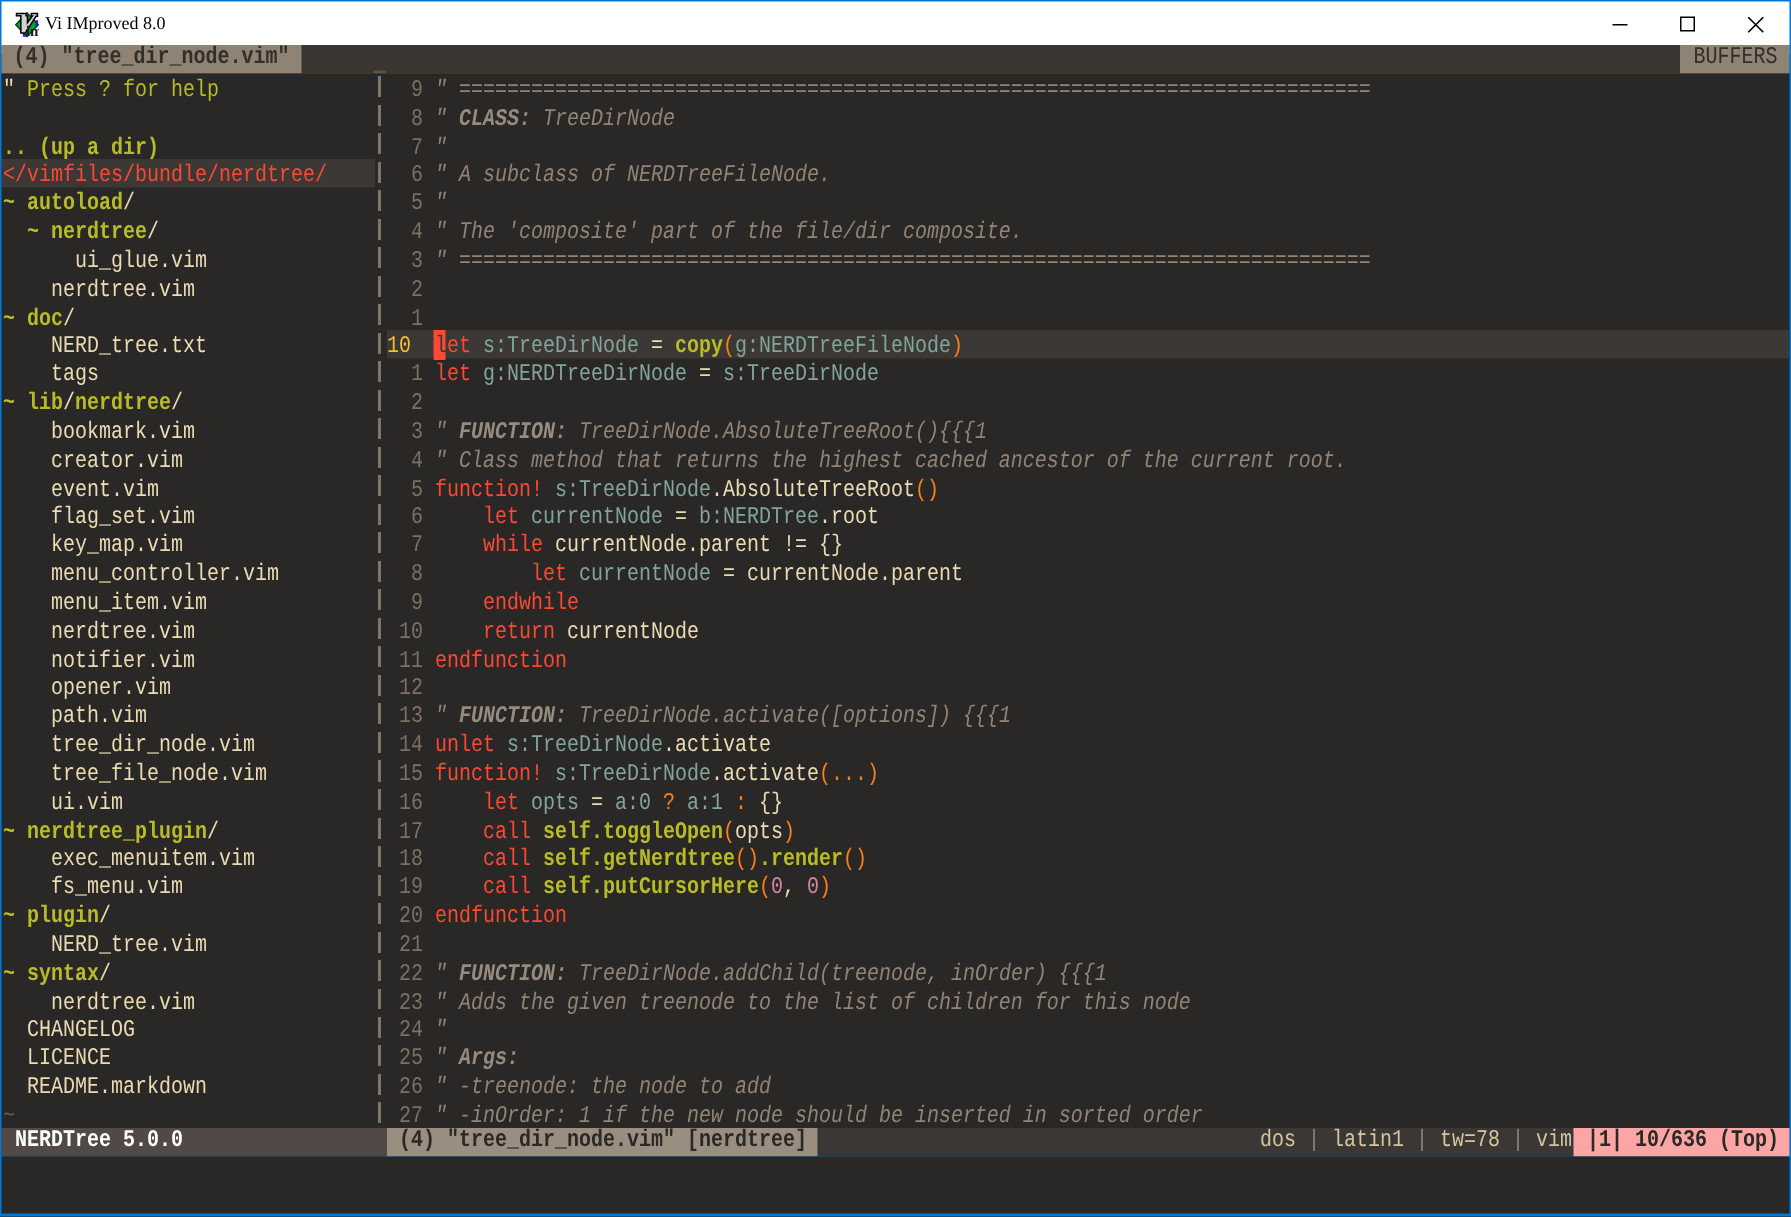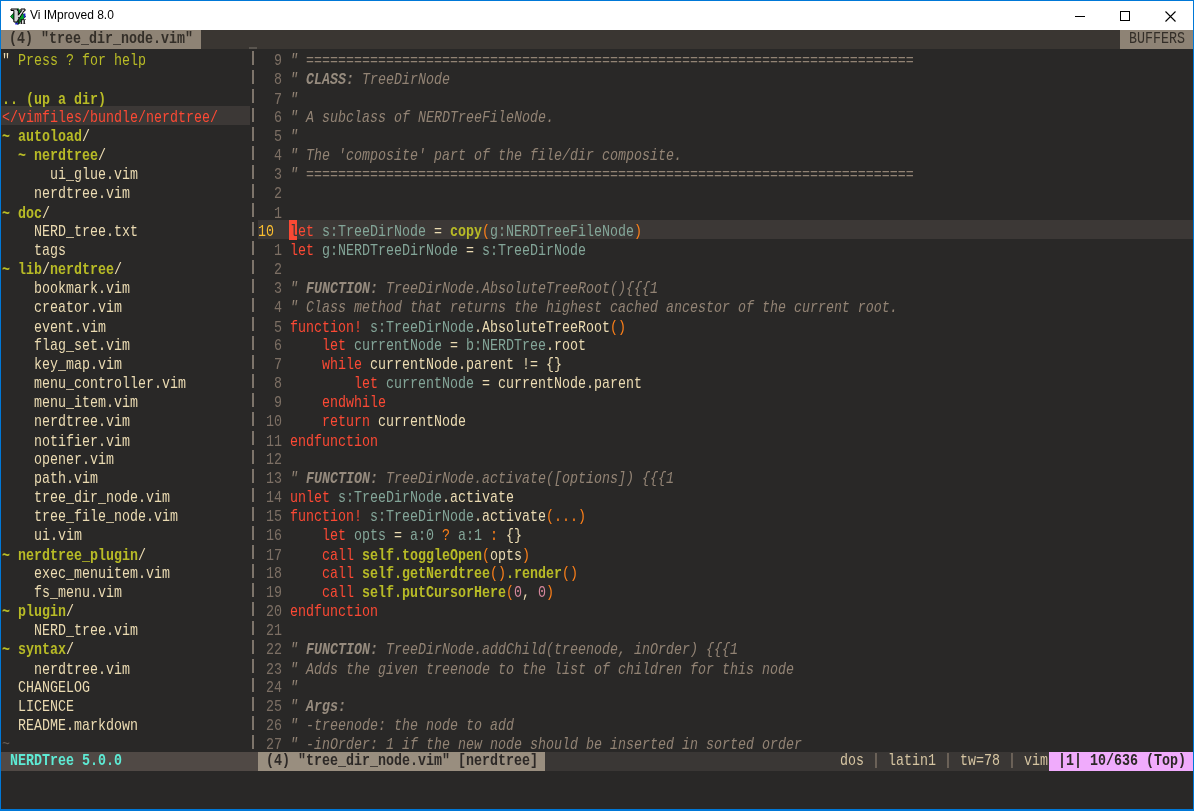--- a/index.html
+++ b/index.html
@@ -1,18 +1,18 @@
 <!DOCTYPE html>
 <html><head><meta charset="utf-8"><title>Vi IMproved 8.0</title><style>
 *{margin:0;padding:0;box-sizing:border-box}
 html,body{width:1194px;height:811px;overflow:hidden}
 body{position:relative;background:#0078d7;font-family:"Liberation Mono",monospace;font-size:13.3333px;line-height:19px}
 .abs{position:absolute}
 .titlebar{left:1px;top:1px;width:1192px;height:35px;background:#ffffff}
-.tbtext{left:29px;top:7px;font-family:Liberation Sans, sans-serif;font-size:12px;line-height:15px;color:#000}
+.tbtext{left:29px;top:7px;font-family:Liberation Serif, serif;font-size:12px;line-height:15px;color:#000}
 .tabbar{left:1px;top:30px;width:1192px;height:19px;background:#3a3632}
 .tab{left:0;top:0;width:200px;height:19px;background:#8e8375;color:#332e28;font-weight:bold;padding-left:8px;white-space:pre}
 .buffers{left:1119px;top:0;width:73px;height:19px;background:#8e8375;color:#332e28;font-weight:normal;padding-left:9px}
 .notch{left:248px;top:17px;width:8px;height:2px;background:#5a554f}
 .edit{left:1px;top:49px;width:1192px;height:703px;background:#292827;overflow:hidden}
 .hl-side{left:0;top:57px;width:249px;height:19px;background:#3c3836}
 .hl-main{left:257px;top:171px;width:935px;height:19px;background:#3c3836}
 .sep{left:251px;top:0;width:2px;height:703px;background:repeating-linear-gradient(180deg,transparent 0 2px,#7d746a 2px 16px,transparent 16px 19px)}
 pre{position:absolute;font:inherit;white-space:pre}
 .sy{transform:scaleY(1.2);transform-origin:0 0;line-height:15.8333px}
@@ -27,25 +27,25 @@
 .pu{color:#d3869b}
 .cm{color:#928374;font-style:italic}
 .cb{color:#968b7e;font-weight:bold;font-style:italic}
 .n{color:#7c6f64}
 .cln{color:#fabd2f}
 .ti{color:#665c54}
 .cur{color:#3c3836}
 .curblk{left:288px;top:171px;width:8px;height:20px;background:#fb4934}
 .t{display:inline-block;transform:scaleY(1.2);transform-origin:0 60%}
 .status{left:1px;top:752px;width:1192px;height:19px;background:#3a3735}
-.st-left{left:0;top:0;width:257px;height:19px;background:#504945;color:#5eead4;font-weight:bold;padding-left:9px}
+.st-left{left:0;top:0;width:257px;height:19px;background:#504945;color:#ffffff;font-weight:bold;padding-left:9px}
 .st-box1{left:257px;top:0;width:287px;height:19px;background:#998e7f;color:#2c2826;font-weight:bold;padding-left:8px}
 .st-right{left:839px;top:0;color:#d5c4a1}
 .st-right .p{color:#928374}
-.st-box2{left:1048px;top:0;width:144px;height:19px;background:#f0abfc;color:#2c2826;padding-left:9px}
+.st-box2{left:1048px;top:0;width:144px;height:19px;background:#fca5a5;color:#2c2826;padding-left:9px}
 .cmdline{left:1px;top:771px;width:1192px;height:38px;background:#292827}
 .ctl{top:0;height:29px}
 svg{display:block}
 </style></head><body>
 <div class="abs titlebar">
  <svg class="abs" style="left:9px;top:7px" width="16" height="17" viewBox="0 0 16 17">
   <polygon points="8,0.5 15.5,8.5 8,16.5 0.5,8.5" fill="#00a228" stroke="#004010" stroke-width="0.9"></polygon>
   <rect x="13.6" y="5.5" width="1.8" height="4" fill="#2222cc"></rect>
   <rect x="5.2" y="14.6" width="2.8" height="1.9" fill="#2222cc"></rect>
   <path d="M1 1 L7.4 1 L7.4 2.5 L8.3 2.5 L8.3 7.2 L11.6 2.7 L10.9 2.7 L10.9 1 L15 1 L15 2.9 L14 2.9 L6.9 14 L3.9 14 L3.9 2.5 L1 2.5 Z" fill="#d4d4d4" stroke="#000" stroke-width="1"></path>

